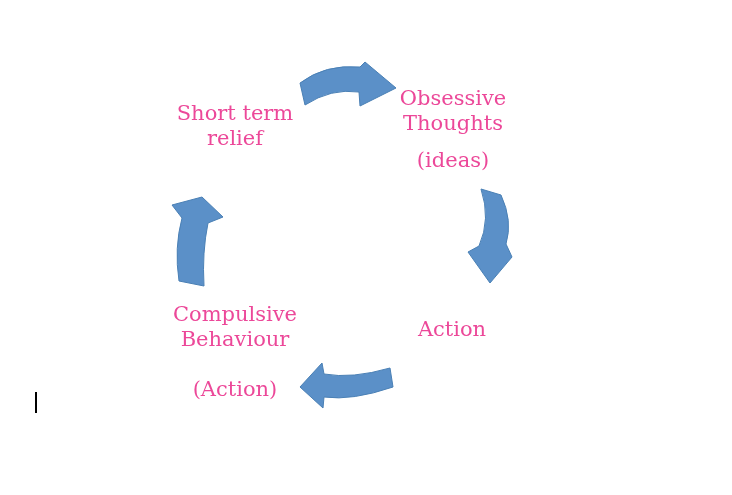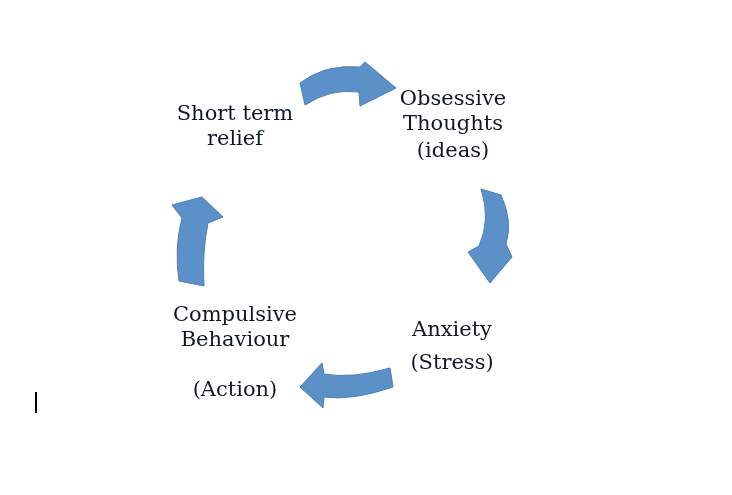--- a/index.html
+++ b/index.html
@@ -7,36 +7,36 @@
     padding: 0;
     background: #ffffff;
   }
   .canvas {
     position: relative;
     width: 732px;
     height: 413px;
     background: #ffffff;
     overflow: hidden;
     font-family: "DejaVu Serif", "Liberation Serif", serif;
-    color: #0f172a;
+    color: #ec4899;
   }
   .node {
     position: absolute;
     text-align: center;
     font-size: 21px;
     line-height: 1.2;
   }
   .node .sublabel {
     display: block;
   }
   .node-short  { left: 160px; top: 101px; width: 150px; }
   .node-obs    { left: 390px; top: 86px;  width: 126px; text-align: center; }
   .node-anx    { left: 390px; top: 317px; width: 124px; }
   .node-comp   { left: 167px; top: 302px; width: 136px; }
-  .node-obs  .sublabel { margin-top: 2px; }
+  .node-obs  .sublabel { margin-top: 12px; }
   .node-anx  .sublabel { margin-top: 8px; }
   .node-comp .sublabel { margin-top: 25px; }
   .arrow-svg {
     position: absolute;
     display: block;
   }
   .arrow-top    { left: 297px; top: 60px;  }
   .arrow-right  { left: 462px; top: 186px; }
   .arrow-bottom { left: 288px; top: 353px; }
   .arrow-left   { left: 168px; top: 190px; }
@@ -57,22 +57,21 @@
   <div class="node node-short">
     <span class="label">Short term relief</span>
   </div>
 
   <div class="node node-obs">
     <span class="label">Obsessive Thoughts</span>
     <span class="sublabel">(ideas)</span>
   </div>
 
   <div class="node node-anx">
-    <span class="label">Anxiety</span>
-    <span class="sublabel">(Stress)</span>
+    <span class="label">Action</span>
   </div>
 
   <div class="node node-comp">
     <span class="label">Compulsive Behaviour</span>
     <span class="sublabel">(Action)</span>
   </div>
 
   <svg class="arrow-svg arrow-top" width="102" height="64" viewBox="0 0 102 64">
     <path d="M 3,23 Q 28,4 63,7 L 68,2 L 99,28 L 63,46 L 62,32 Q 34,28 8,45 Z" stroke-width="1" stroke-linejoin="round" stroke="#4a80b5" fill="#5b90c8"></path>
   </svg>

